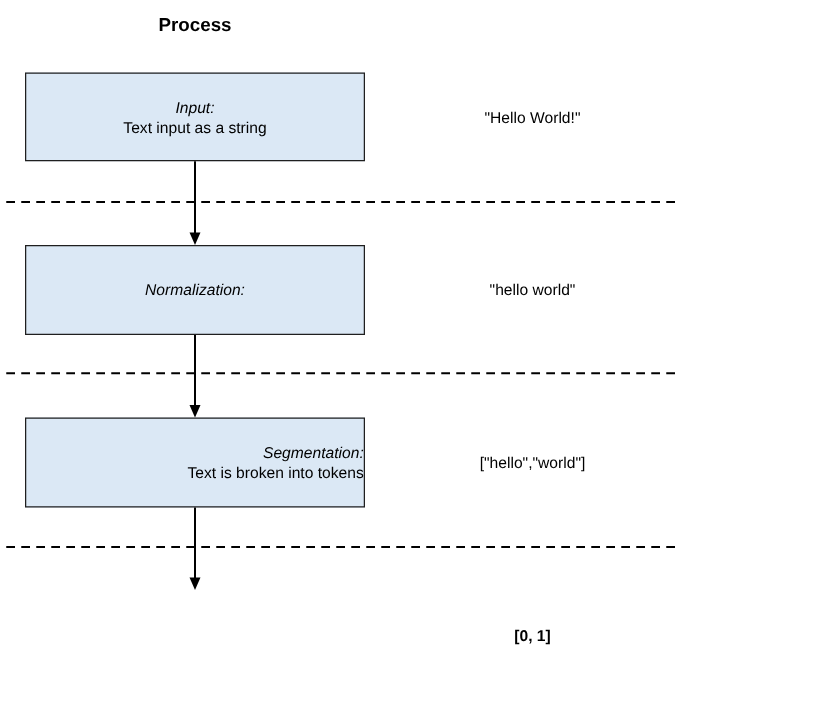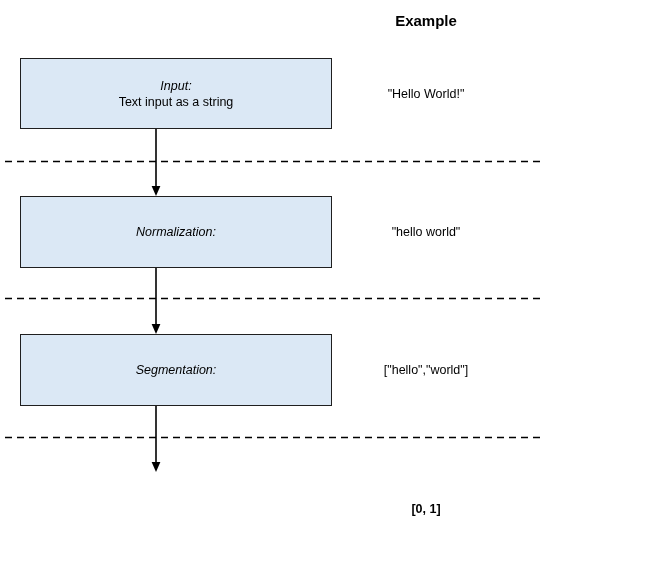--- a/index.html
+++ b/index.html
@@ -23,38 +23,38 @@
     font-size: 15px;
     font-weight: bold;
     line-height: 18px;
   }
   #process-header { left: 20px; width: 272px; }
   #example-header { left: 326px; width: 200px; }
 
   .process-box {
     position: absolute;
     left: 20px;
-    width: 312px;
+    width: 272px;
     box-sizing: border-box;
     background: var(--box-fill, #dbe8f5);
     border: 1.6px solid var(--box-border, #1f1f1f);
     display: flex;
     flex-direction: column;
     align-items: center;
     justify-content: center;
     text-align: center;
     font-size: 12.5px;
     line-height: 16px;
   }
   .box-title { font-style: italic; }
   .box-desc { white-space: pre-line; }
 
   #box-0 { top: 58px;  height: 71px; }
   #box-1 { top: 196px; height: 72px; }
-  #box-2 { top: 334px; height: 72px; }
+  #box-2 { top: 334px; height: 72px; align-items: flex-end; }
   #box-3 { top: 472px; height: 73px; }
 
   .example-cell {
     position: absolute;
     left: 326px;
     width: 200px;
     display: flex;
     align-items: center;
     justify-content: center;
     text-align: center;
@@ -71,31 +71,32 @@
     left: 0;
     top: 0;
     pointer-events: none;
   }
 </style>
 </head>
 <body>
 
 <div id="canvas">
 
-  <div id="example-header" class="col-header">Example</div>
+  <div id="process-header" class="col-header">Process</div>
 
   <div id="box-0" class="process-box">
     <div class="box-title">Input:</div>
     <div class="box-desc">Text input as a string</div>
   </div>
   <div id="box-1" class="process-box">
     <div class="box-title">Normalization:</div>
   </div>
   <div id="box-2" class="process-box">
     <div class="box-title">Segmentation:</div>
+    <div class="box-desc">Text is broken into tokens</div>
   </div>
 
   <div id="ex-0" class="example-cell">"Hello World!"</div>
   <div id="ex-1" class="example-cell">"hello world"</div>
   <div id="ex-2" class="example-cell">["hello","world"]</div>
   <div id="ex-3" class="example-cell">[0, 1]</div>
 
   <svg id="overlay" width="660" height="561" viewBox="0 0 660 561">
 
     <line x1="5" y1="161.5" x2="540" y2="161.5" stroke="#000000" stroke-width="1.6" stroke-dasharray="7 5"></line>

